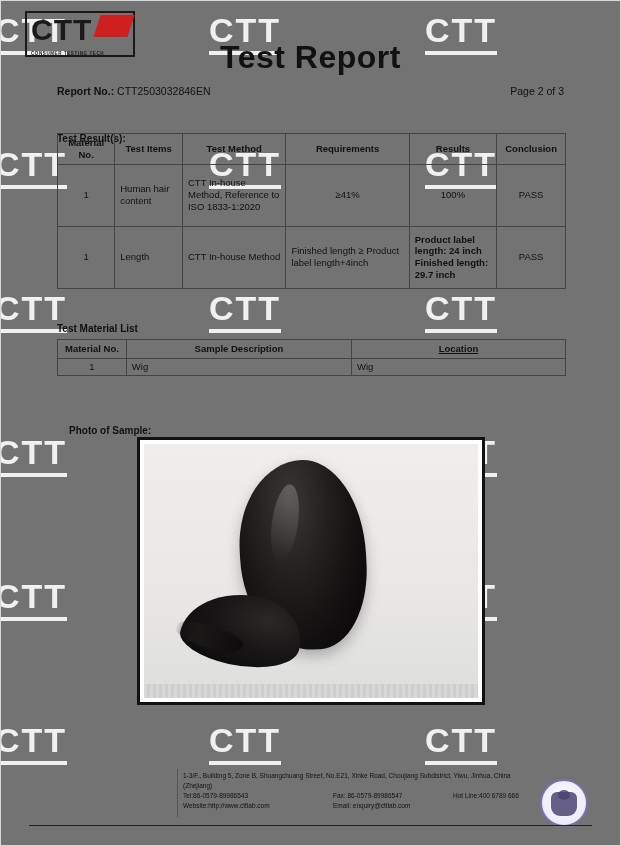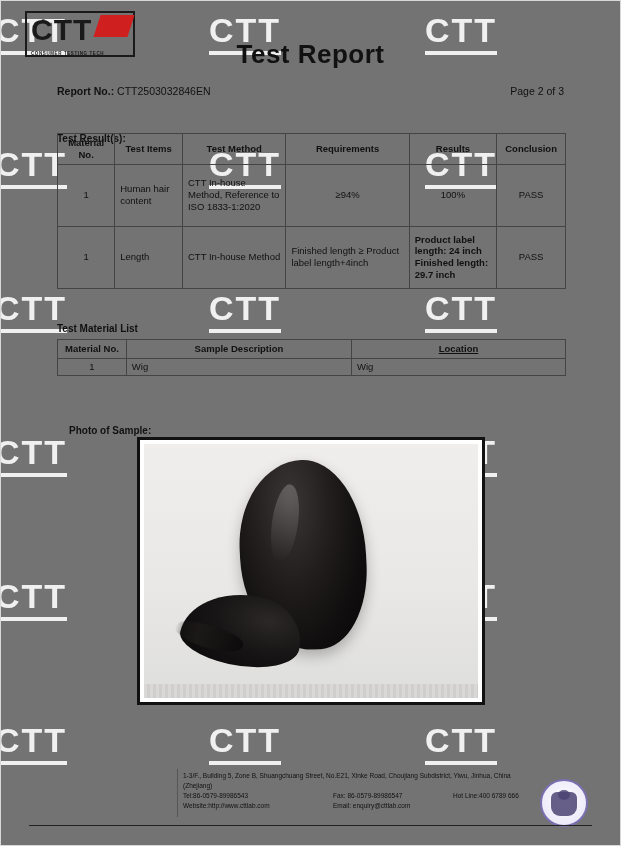--- a/index.html
+++ b/index.html
@@ -88,21 +88,21 @@
     color: #1a1a1a;
     font-weight: bold;
   }
 
   .doc-title {
     position: absolute;
     left: 0;
     right: 0;
     top: 38px;
     text-align: center;
-    font-size: 26px;
+    font-size: 32px;
     font-weight: bold;
     color: #111;
     letter-spacing: 0.5px;
   }
 
   .report-no {
     position: absolute;
     left: 56px;
     top: 84px;
     font-size: 10.5px;
@@ -357,21 +357,21 @@
         <th class="col-res">Results</th>
         <th class="col-con">Conclusion</th>
       </tr>
     </thead>
     <tbody>
       <tr style="height:62px;">
         <td class="c">1</td>
         <td class="l">Human hair content</td>
         <td class="l" style="white-space:pre-line;">CTT In-house Method, Reference to
 ISO 1833-1:2020</td>
-        <td class="c">≥94%</td>
+        <td class="c">≥41%</td>
         <td class="c">100%</td>
         <td class="c">PASS</td>
       </tr>
       <tr style="height:62px;">
         <td class="c">1</td>
         <td class="l">Length</td>
         <td class="l">CTT In-house Method</td>
         <td class="l">Finished length ≥ Product label length+4inch</td>
         <td class="l" style="white-space:pre-line;font-weight:bold;">Product label length: 24 inch
 Finished length: 29.7 inch</td>

